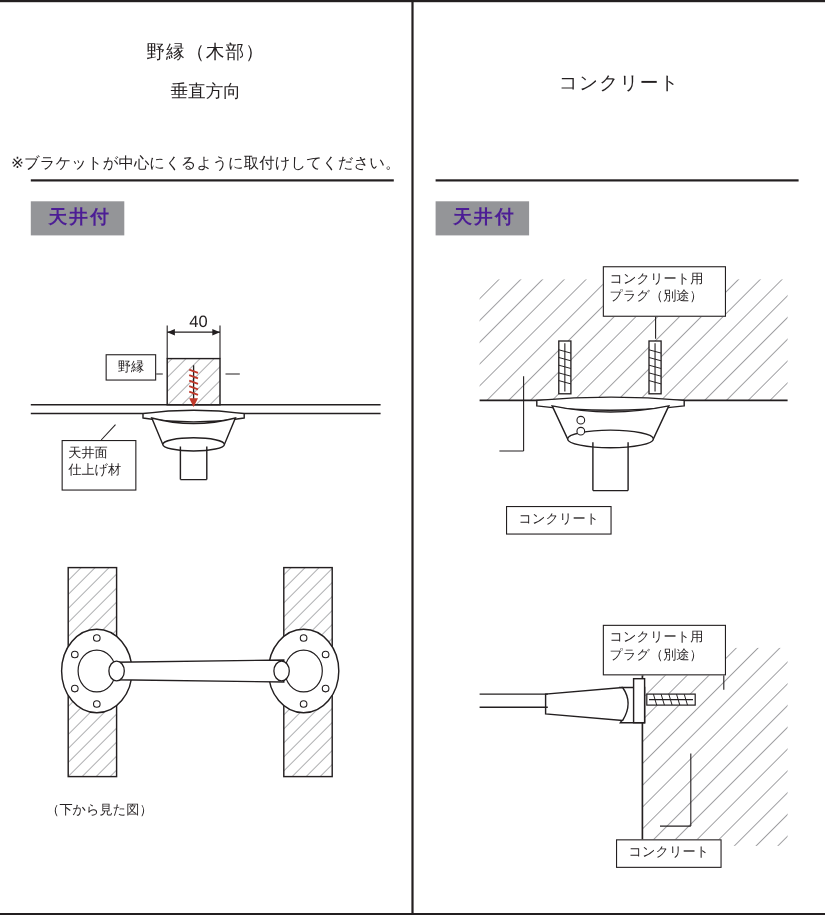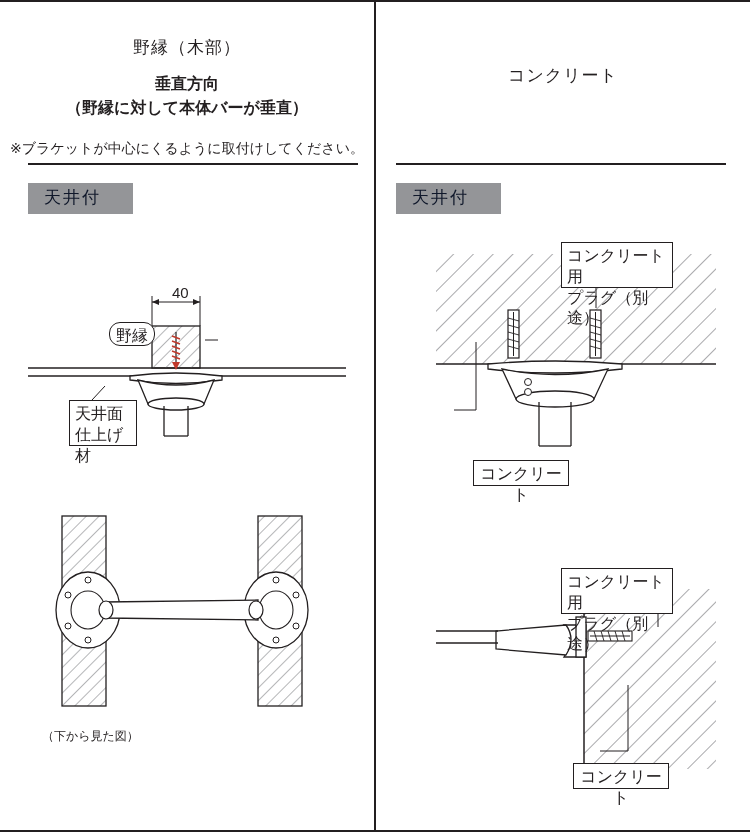--- a/index.html
+++ b/index.html
@@ -22,71 +22,69 @@
   .col{position:absolute;top:0;height:832px;}
   .col-left{left:0;width:374px;}
   .col-right{left:376px;width:374px;}
 
   
   .h-main{
     text-align:center;font-size:17px;font-weight:normal;letter-spacing:1px;
     line-height:1.2;
   }
   .h-sub{
-    text-align:center;font-size:16px;font-weight:bold;line-height:1.45;
+    text-align:center;font-size:16px;font-weight:normal;line-height:1.45;
   }
   .h-note{
     text-align:center;font-size:14px;line-height:1.5;
   }
 
   .rule{height:2px;background:#231f20;}
 
   
   .pill{
     display:inline-block;
     background:#949598;
-    color:#0f172a;
+    color:#4c1d95;
     font-size:17px;
-    font-weight:normal;
-    padding:5px 32px 6px 16px;
+    font-weight:bold;
+    padding:5px 12px 6px 16px;
     letter-spacing:2px;
     line-height:1.2;
   }
 
   
   .callout{
     position:absolute;
     border:1.5px solid #231f20;
     background:#ffffff;
-    font-size:16px;
+    font-size:12px;
     line-height:1.3;
     padding:3px 5px;
     box-sizing:border-box;
     white-space:pre-line;
-    margin-left:13px;
   }
 
   .plaintext{position:absolute;font-size:13px;line-height:1.4;}
 
   svg{display:block;}
 </style>
 </head>
 <body>
 
 <div class="page">
 
   <div class="frame-top"></div>
   <div class="frame-bottom"></div>
   <div class="divider-v"></div>
 
   <div class="col col-left">
 
     <div class="h-main" style="position:absolute;left:0;top:38px;width:374px;">野縁（木部）</div>
     <div class="h-sub" style="position:absolute;left:0;top:72px;width:374px;">垂直方向</div>
-    <div class="h-sub" style="position:absolute;left:0;top:96px;width:374px;">（野縁に対して本体バーが垂直）</div>
     <div class="h-note" style="position:absolute;left:0;top:138px;width:374px;">※ブラケットが中心にくるように取付けしてください。</div>
 
     <div class="rule" style="position:absolute;left:28px;top:163px;width:330px;"></div>
 
     <div style="position:absolute;left:28px;top:183px;">
       <span class="pill">天井付</span>
     </div>
 
     <svg width="374" height="220" viewBox="0 0 374 220" style="position:absolute;left:0;top:240px;">
       <defs>
@@ -122,21 +120,21 @@
 
       <line x1="164" y1="166" x2="164" y2="196" stroke="#231f20" stroke-width="1.3"></line>
       <line x1="188" y1="166" x2="188" y2="196" stroke="#231f20" stroke-width="1.3"></line>
       <line x1="164" y1="196" x2="188" y2="196" stroke="#231f20" stroke-width="1.3"></line>
 
       <line x1="148" y1="100" x2="120" y2="100" stroke="#231f20" stroke-width="1"></line>
       <line x1="205" y1="100" x2="218" y2="100" stroke="#231f20" stroke-width="1"></line>
       <line x1="105" y1="146" x2="92" y2="160" stroke="#231f20" stroke-width="1"></line>
     </svg>
 
-    <div class="callout" style="left:96px;top:322px;width:46px;height:24px;text-align:center;border-radius:11px;">野縁</div>
+    <div class="callout" style="left:96px;top:322px;width:46px;height:24px;text-align:center;">野縁</div>
 
 
     <div class="plaintext" style="left:172px;top:282px;font-size:15px;">40</div>
 
     <div class="callout" style="left:56px;top:400px;width:68px;height:46px;">天井面
 仕上げ材</div>
 
     <svg width="374" height="240" viewBox="0 0 374 240" style="position:absolute;left:0;top:500px;">
       <defs>
         <pattern id="hatchL2" width="9" height="9" patternTransform="rotate(45)" patternUnits="userSpaceOnUse">

